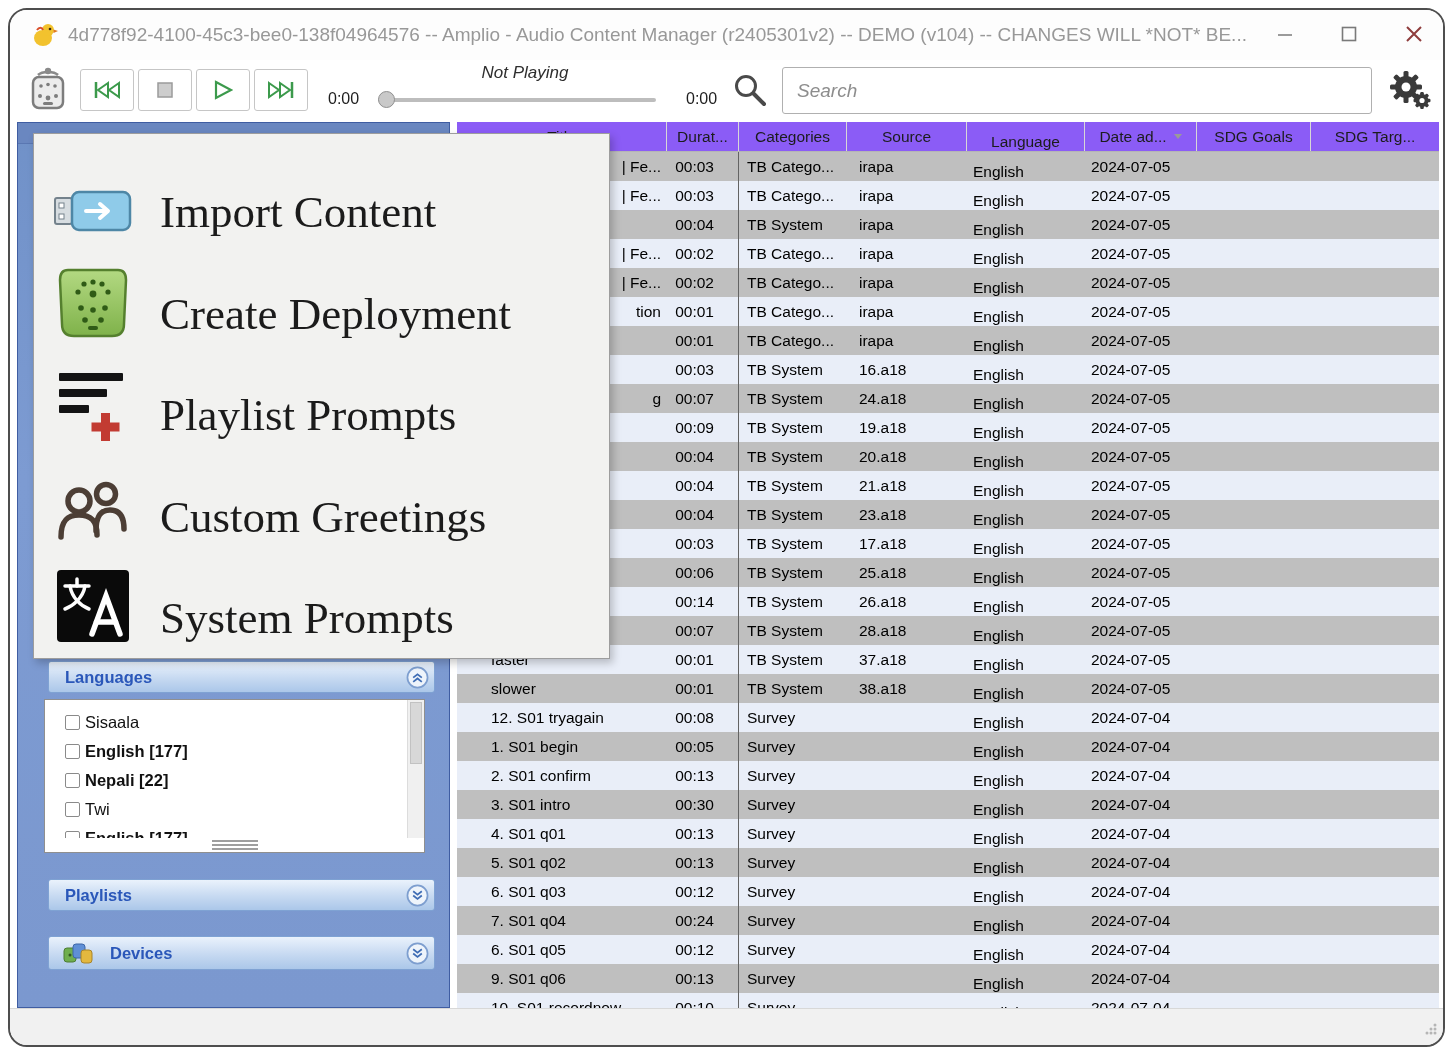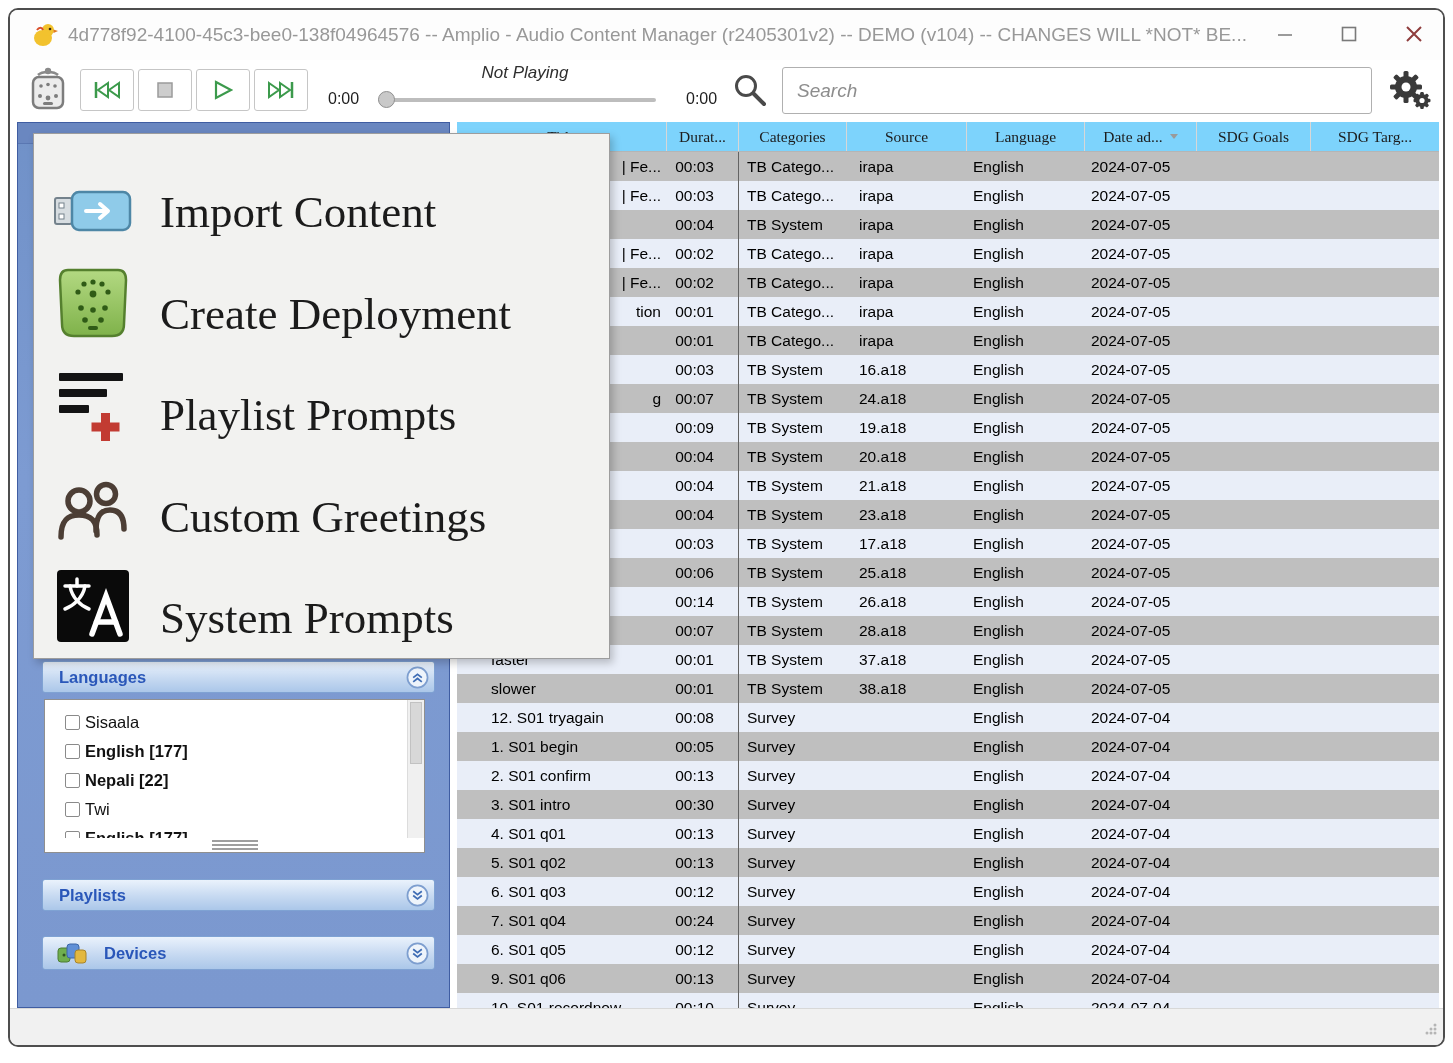--- a/index.html
+++ b/index.html
@@ -1,20 +1,20 @@
 <!DOCTYPE html>
 <html><head>
 <meta charset="utf-8">
 <style>
   * { margin:0; padding:0; box-sizing:border-box; }
   body { width:1453px; height:1063px; position:relative; background:#fff;
          font-family:"Liberation Sans", sans-serif; overflow:hidden; }
 
   .window { position:absolute; left:8px; top:8px; width:1437px; height:1039px;
-            border:2px solid #4e4e4e; border-radius:10px; background:#fff; overflow:hidden; }
+            border:2px solid #4e4e4e; border-radius:19px; background:#fff; overflow:hidden; }
 
   
   .titlebar { position:absolute; left:0; top:0; right:0; height:50px; background:#fdfdfd; }
   .app-logo { position:absolute; left:20px; top:11px; }
   .title-text { position:absolute; left:58px; top:14px; font-size:19px; color:#989898;
                 white-space:nowrap; max-width:1190px; overflow:hidden; }
   .win-controls { position:absolute; right:20px; top:15px; display:flex; gap:48px; align-items:center; }
   .win-btn { display:flex; align-items:center; justify-content:center; cursor:default; }
 
   
@@ -37,21 +37,21 @@
                   font-family:"Liberation Sans", sans-serif; }
   .search-input::placeholder { color:#8d8d8d; font-style:italic; }
   .gears { position:absolute; left:1378px; top:10px; }
 
   
   .sidebar { position:absolute; left:7px; top:112px; width:433px; height:886px;
              background:linear-gradient(180deg,#7091c8,#7d9bd2 40%,#7b98cf);
              border:1px solid #3f5da2; }
   .sidebar-top { position:absolute; left:0; top:0; right:0; height:21px; background:#6a87c0;
                  border-bottom:1px solid #5a77b2; }
-  .section-header { position:absolute; left:24px; right:14px; height:32px; display:flex; align-items:center;
+  .section-header { position:absolute; left:30px; right:14px; height:32px; display:flex; align-items:center;
                     background:linear-gradient(180deg,#eaf2fc,#c6d9f1 55%,#abc7e9);
                     border:1px solid #7fa2d3; border-radius:3px; }
   .section-header.languages { top:538px; }
   .section-header.playlists { top:756px; }
   .section-header.devices   { top:813px; height:34px; }
   .section-label { font-weight:bold; font-size:16.5px; color:#2a57b9; margin-left:16px; }
   .devices-icon { margin-left:14px; display:flex; }
   .section-header.devices .section-label { margin-left:17px; }
   .chev { margin-left:auto; margin-right:5px; display:flex; }
 
@@ -66,33 +66,33 @@
                     border-left:1px solid #dcdcdc; }
   .lang-thumb { position:absolute; left:2px; top:2px; width:12px; height:62px; background:#d8d8d8;
                 border:1px solid #c2c2c2; display:block; }
   .grip { position:absolute; left:0; bottom:0; width:100%; height:14px; background:#fff;
           display:flex; flex-direction:column; align-items:center; justify-content:center; gap:2px; }
   .grip i { display:block; width:46px; height:2px; background:#9e9e9e; }
 
   
   .main-table { position:absolute; left:447px; top:112px; width:982px; height:886px;
                 background:#fff; overflow:hidden; }
-  .thead { display:flex; height:30px; background:#7dd3fc; border-bottom:1px solid #b5b5b5;font-family:Liberation Serif, serif; }
+  .thead { display:flex; height:30px; background:#8b5cf6; border-bottom:1px solid #b5b5b5; }
   .th { display:flex; align-items:center; justify-content:center; gap:7px; font-size:15.5px; color:#1c1c1c;
         border-right:1px solid #d7d7d7; height:100%; white-space:nowrap; overflow:hidden; }
   .th:last-child { border-right:none; }
   .sort-arrow { width:0; height:0; border-left:4.5px solid transparent; border-right:4.5px solid transparent;
                 border-top:5.5px solid #9a9a9a; }
   .row { display:flex; height:29px; }
   .row.dark  { background:#bfbfbf; }
   .row.light { background:#e9eef8; }
   .td { display:flex; align-items:center; font-size:15.5px; color:#000; white-space:nowrap;
         overflow:hidden; height:100%; }
   .c-title { width:210px; } .c-dur { width:72px; } .c-cat { width:108px; } .c-src { width:120px; }
-  .c-lang { width:118px; } .c-date { width:112px; } .c-goals { width:114px; } .c-targ { flex:1; }
+  .c-lang { width:118px;align-items:flex-end; } .c-date { width:112px; } .c-goals { width:114px; } .c-targ { flex:1; }
   .td.c-title { padding-left:34px; }
   .td.c-title.frag { justify-content:flex-end; padding-right:6px; padding-left:0; }
   .td.c-dur { justify-content:flex-end; padding-right:24px; border-right:1.5px solid #636363; }
   .td.c-cat { padding-left:8px; } .td.c-src { padding-left:12px; }
   .td.c-lang { padding-left:6px; } .td.c-date { padding-left:6px; }
 
   
   .statusbar { position:absolute; left:0; top:998px; right:0; bottom:0; background:#f1f1f1;
                border-top:1px solid #d8d8d8; }
   .resize-grip { position:absolute; right:5px; bottom:5px; }

